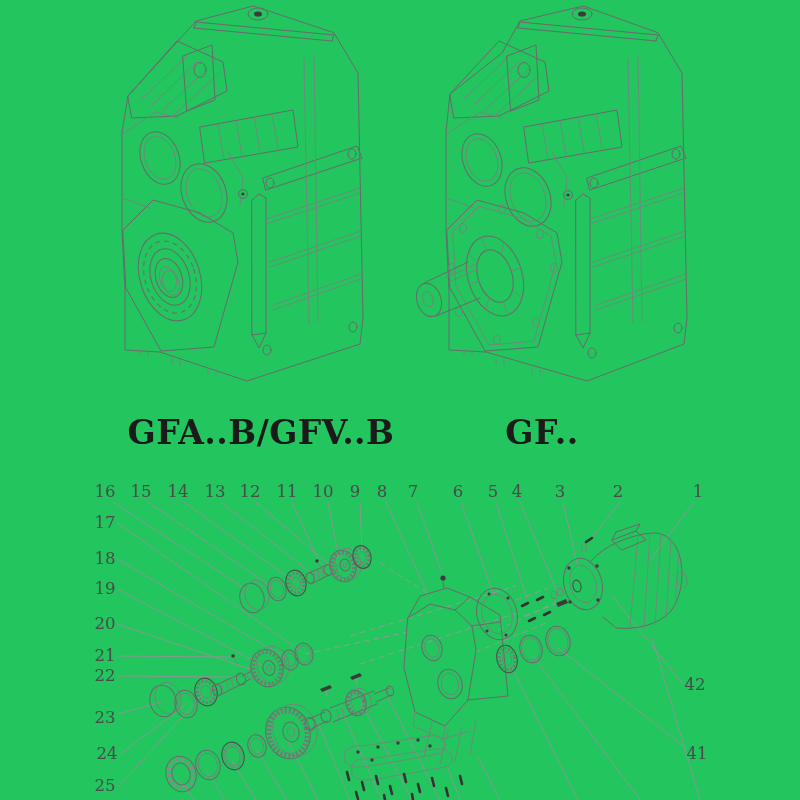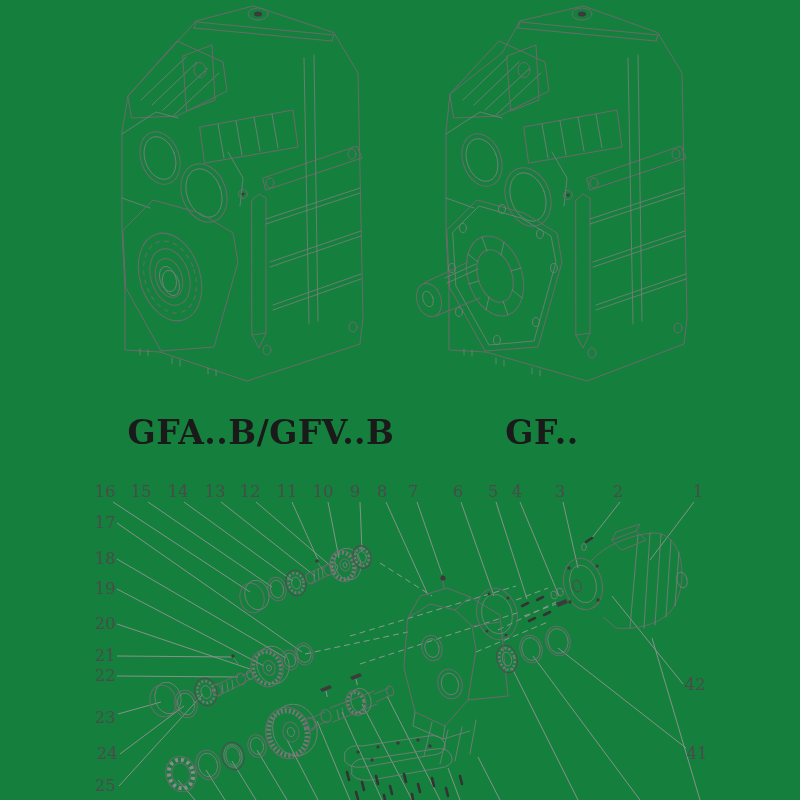--- a/index.html
+++ b/index.html
@@ -1,16 +1,16 @@
 <!DOCTYPE html>
 <html><head>
 <meta charset="utf-8">
 <style>
   html,body{margin:0;padding:0;background:#ffffff;}
-  #stage{position:relative;width:800px;height:800px;background:#15803d;overflow:hidden;
+  #stage{position:relative;width:800px;height:800px;background:#22c55e;overflow:hidden;
          font-family:"DejaVu Serif", serif;}
   svg{position:absolute;left:0;top:0;}
   .ln{fill:none;stroke:#6a6a6a;stroke-width:1;stroke-linejoin:round;stroke-linecap:round;}
   .ln2{fill:none;stroke:#7d7d7d;stroke-width:.8;stroke-linejoin:round;stroke-linecap:round;}
   .dk{fill:none;stroke:#4d4d4d;stroke-width:1.1;}
   .leader{fill:none;stroke:#939393;stroke-width:.9;}
   .dash{fill:none;stroke:#9a9a9a;stroke-width:.9;stroke-dasharray:6 4;}
   .teeth{fill:none;stroke:#777;stroke-dasharray:2 2;}
   .balls{fill:none;stroke:#8a8a8a;stroke-dasharray:3 3;}
   .blk{fill:#3b3b3b;stroke:none;}

